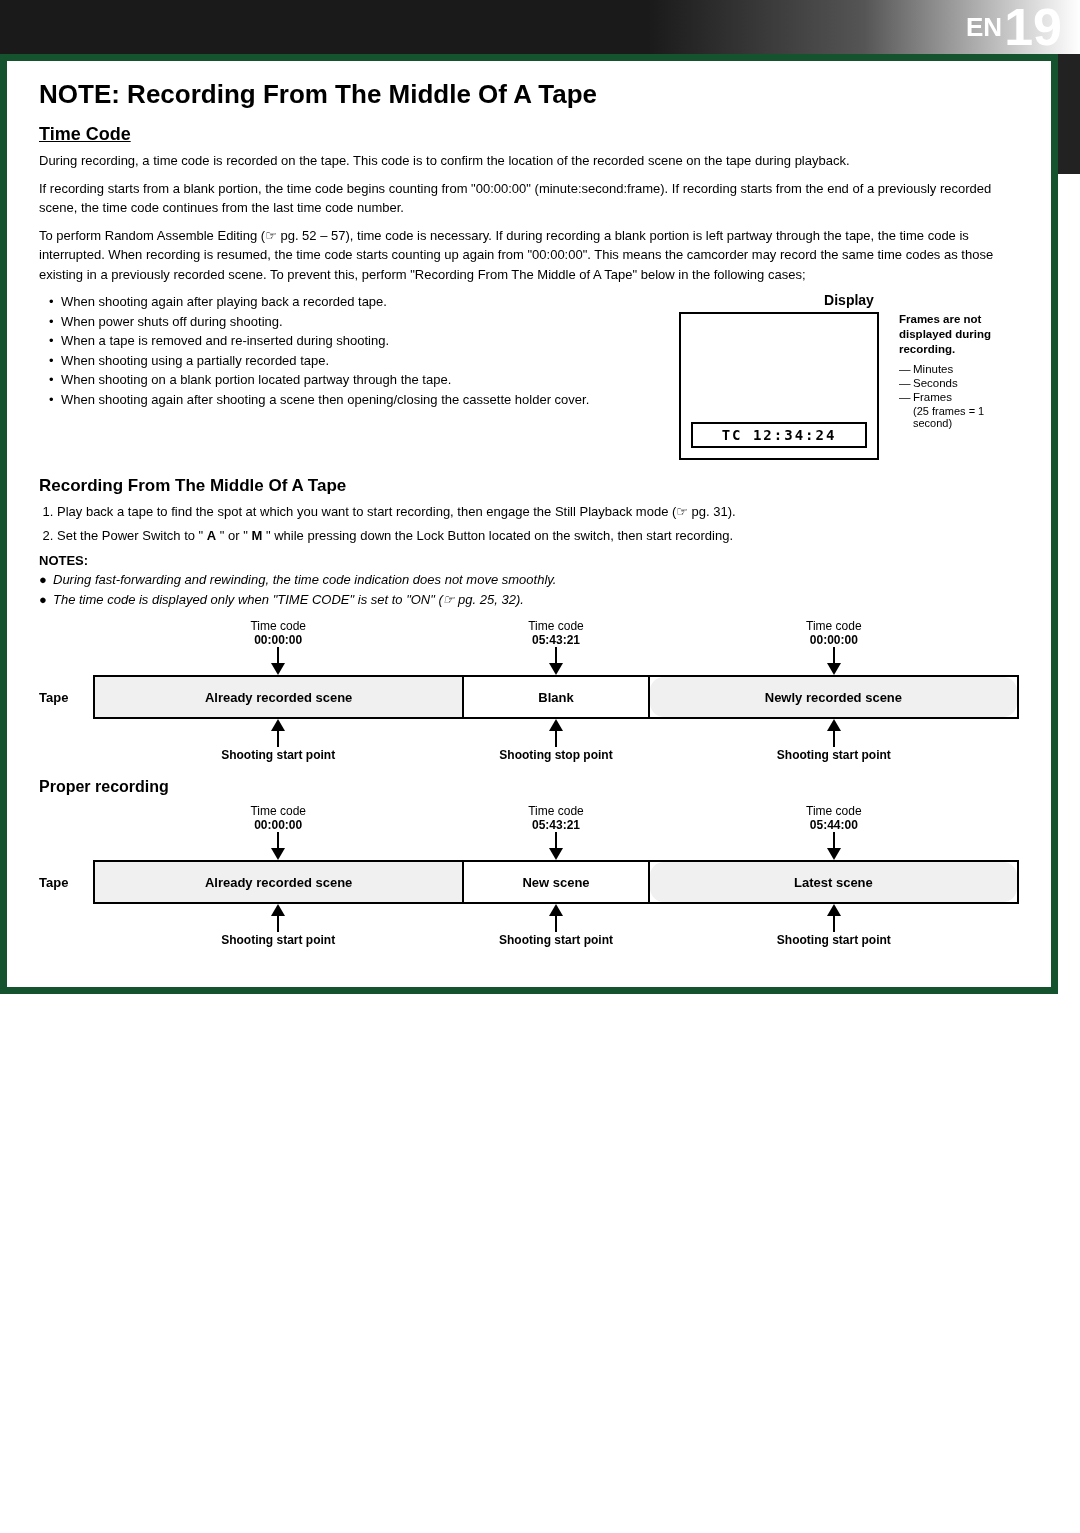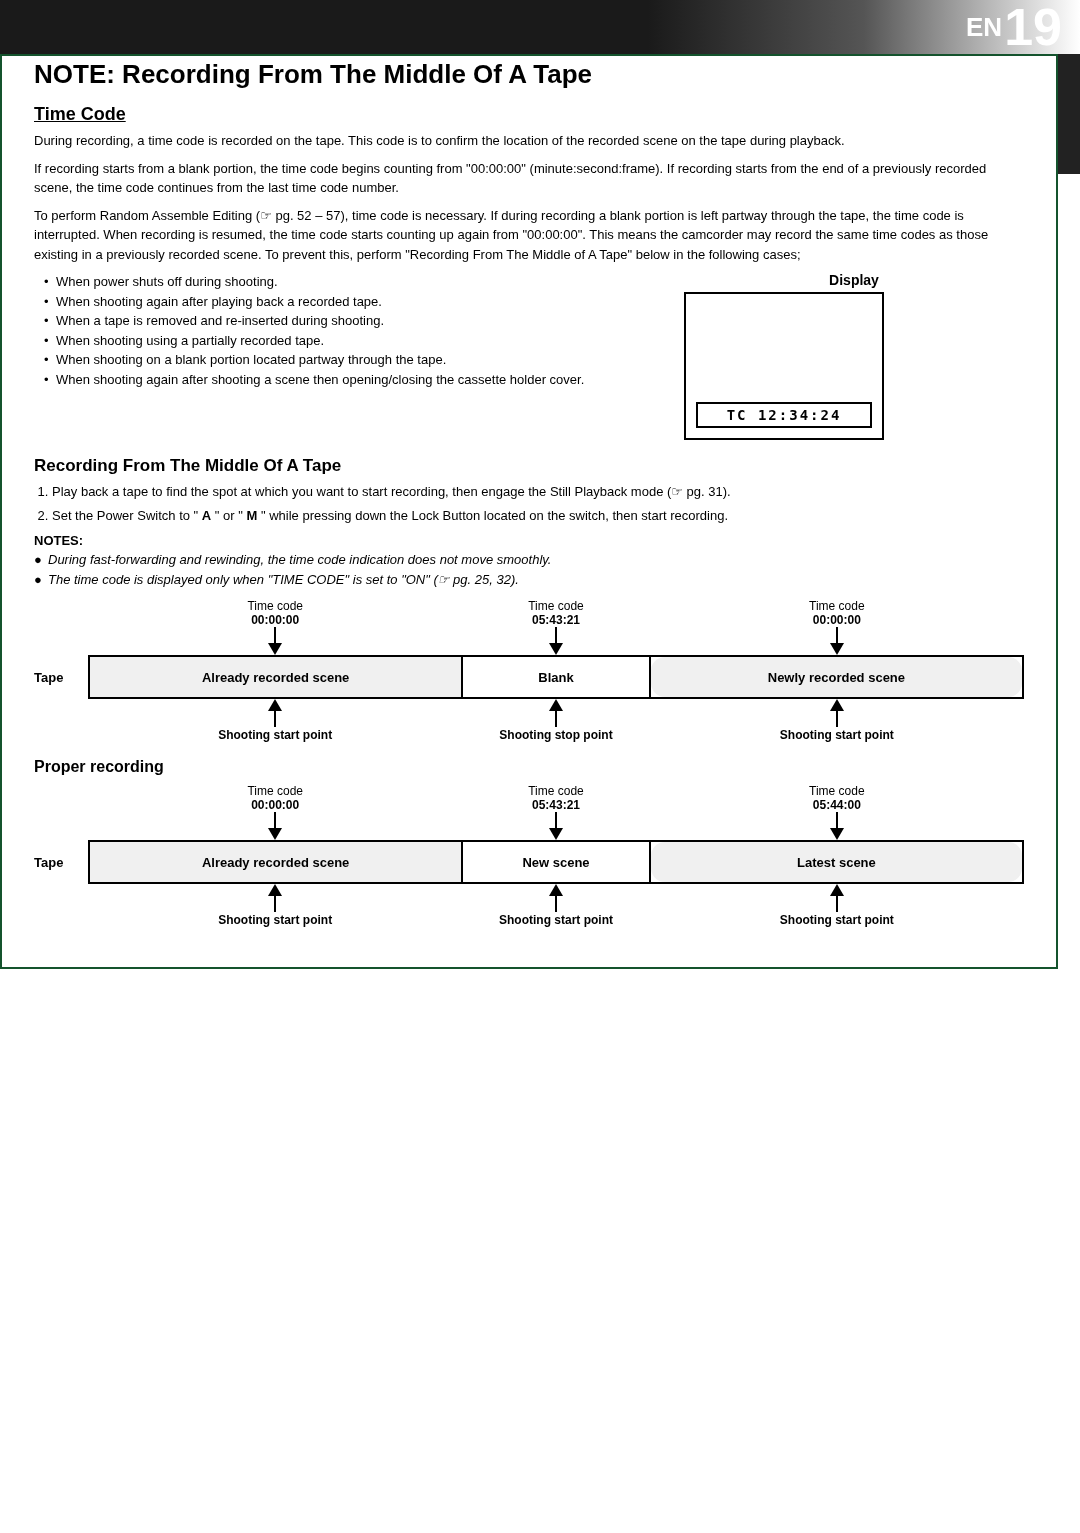--- a/index.html
+++ b/index.html
@@ -42,22 +42,22 @@
       position: absolute;
       right: 0;
       top: 54px;
       width: 22px;
       background: #222;
       height: 120px;
     }
 
     
     .main-content {
-      padding: 3px 32px 24px 32px;
-      border: 2px solid #14532d;
+      padding: 18px 32px 24px 32px;
+      border: 7px solid #14532d;
       margin: 0 22px 4px 0;
     }
 
     .page-title {
       font-size: 26px;
       font-weight: bold;
       margin-bottom: 14px;
       border-bottom: none;
     }
 
@@ -299,38 +299,45 @@
   <div class="page-title">NOTE: Recording From The Middle Of A Tape</div>
 
   <div class="section-title">Time Code</div>
   <p>During recording, a time code is recorded on the tape. This code is to confirm the location of the recorded scene on the tape during playback.</p>
   <p>If recording starts from a blank portion, the time code begins counting from "00:00:00" (minute:second:frame). If recording starts from the end of a previously recorded scene, the time code continues from the last time code number.</p>
   <p>To perform Random Assemble Editing (☞ pg. 52 – 57), time code is necessary. If during recording a blank portion is left partway through the tape, the time code is interrupted. When recording is resumed, the time code starts counting up again from "00:00:00". This means the camcorder may record the same time codes as those existing in a previously recorded scene. To prevent this, perform "Recording From The Middle of A Tape" below in the following cases;</p>
 
   <div class="tc-diagram-container">
     <div class="tc-diagram-left">
       <ul class="bullet-list">
+        <li>When shooting again after playing back a recorded tape.</li>
         <li>When power shuts off during shooting.</li>
-        <li>When shooting again after playing back a recorded tape.</li>
         <li>When a tape is removed and re-inserted during shooting.</li>
         <li>When shooting using a partially recorded tape.</li>
         <li>When shooting on a blank portion located partway through the tape.</li>
         <li>When shooting again after shooting a scene then opening/closing the cassette holder cover.</li>
       </ul>
     </div>
     <div class="tc-diagram-right">
       <div class="display-label">Display</div>
       <div style="display:flex; align-items:flex-start; gap:10px;">
         <div>
           <div class="tc-display-box">
             <div class="tc-display-inner">
               <div class="tc-code">TC 12:34:24</div>
             </div>
           </div>
         </div>
+        <div class="display-annotations">
+          <div class="frames-not-displayed">Frames are not displayed during recording.</div>
+          <div class="annotation-line">Minutes</div>
+          <div class="annotation-line">Seconds</div>
+          <div class="annotation-line">Frames</div>
+          <div class="frames-note">(25 frames = 1 second)</div>
+        </div>
       </div>
     </div>
   </div>
 
   <div class="section-title2">Recording From The Middle Of A Tape</div>
   <ol class="steps">
     <li>Play back a tape to find the spot at which you want to start recording, then engage the Still Playback mode (☞ pg. 31).</li>
     <li>Set the Power Switch to " <strong>A</strong> " or " <strong>M</strong> " while pressing down the Lock Button located on the switch, then start recording.</li>
   </ol>
 

